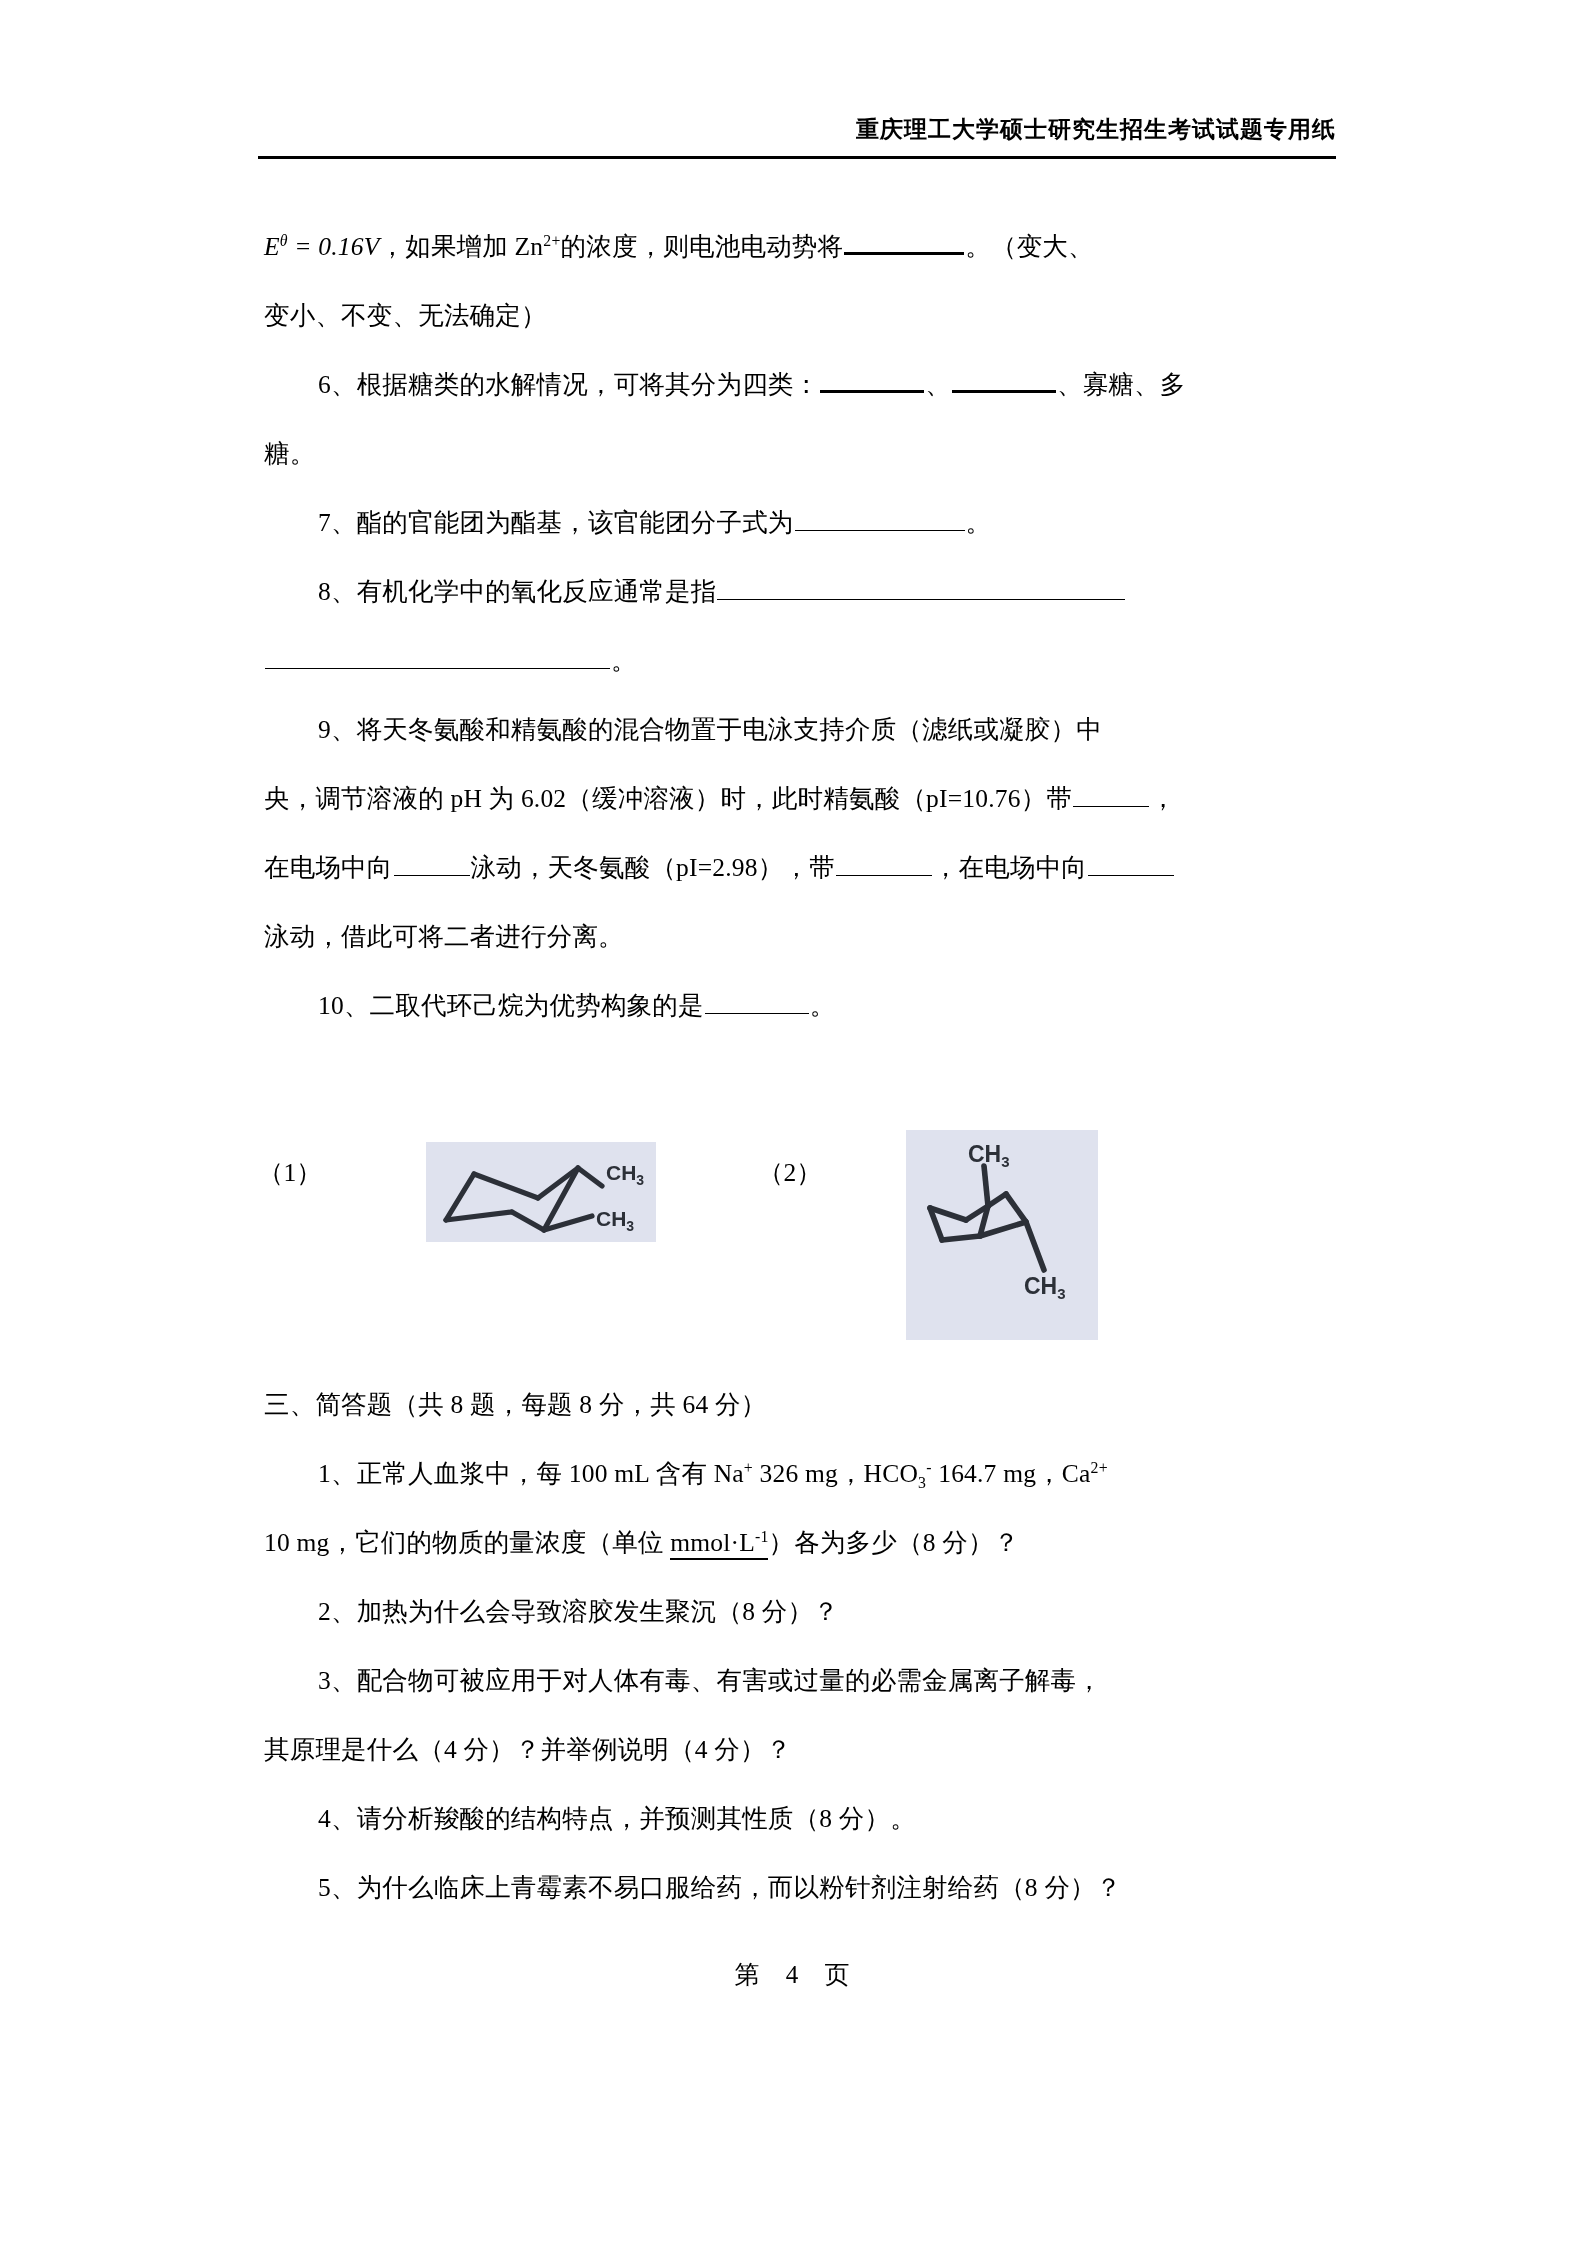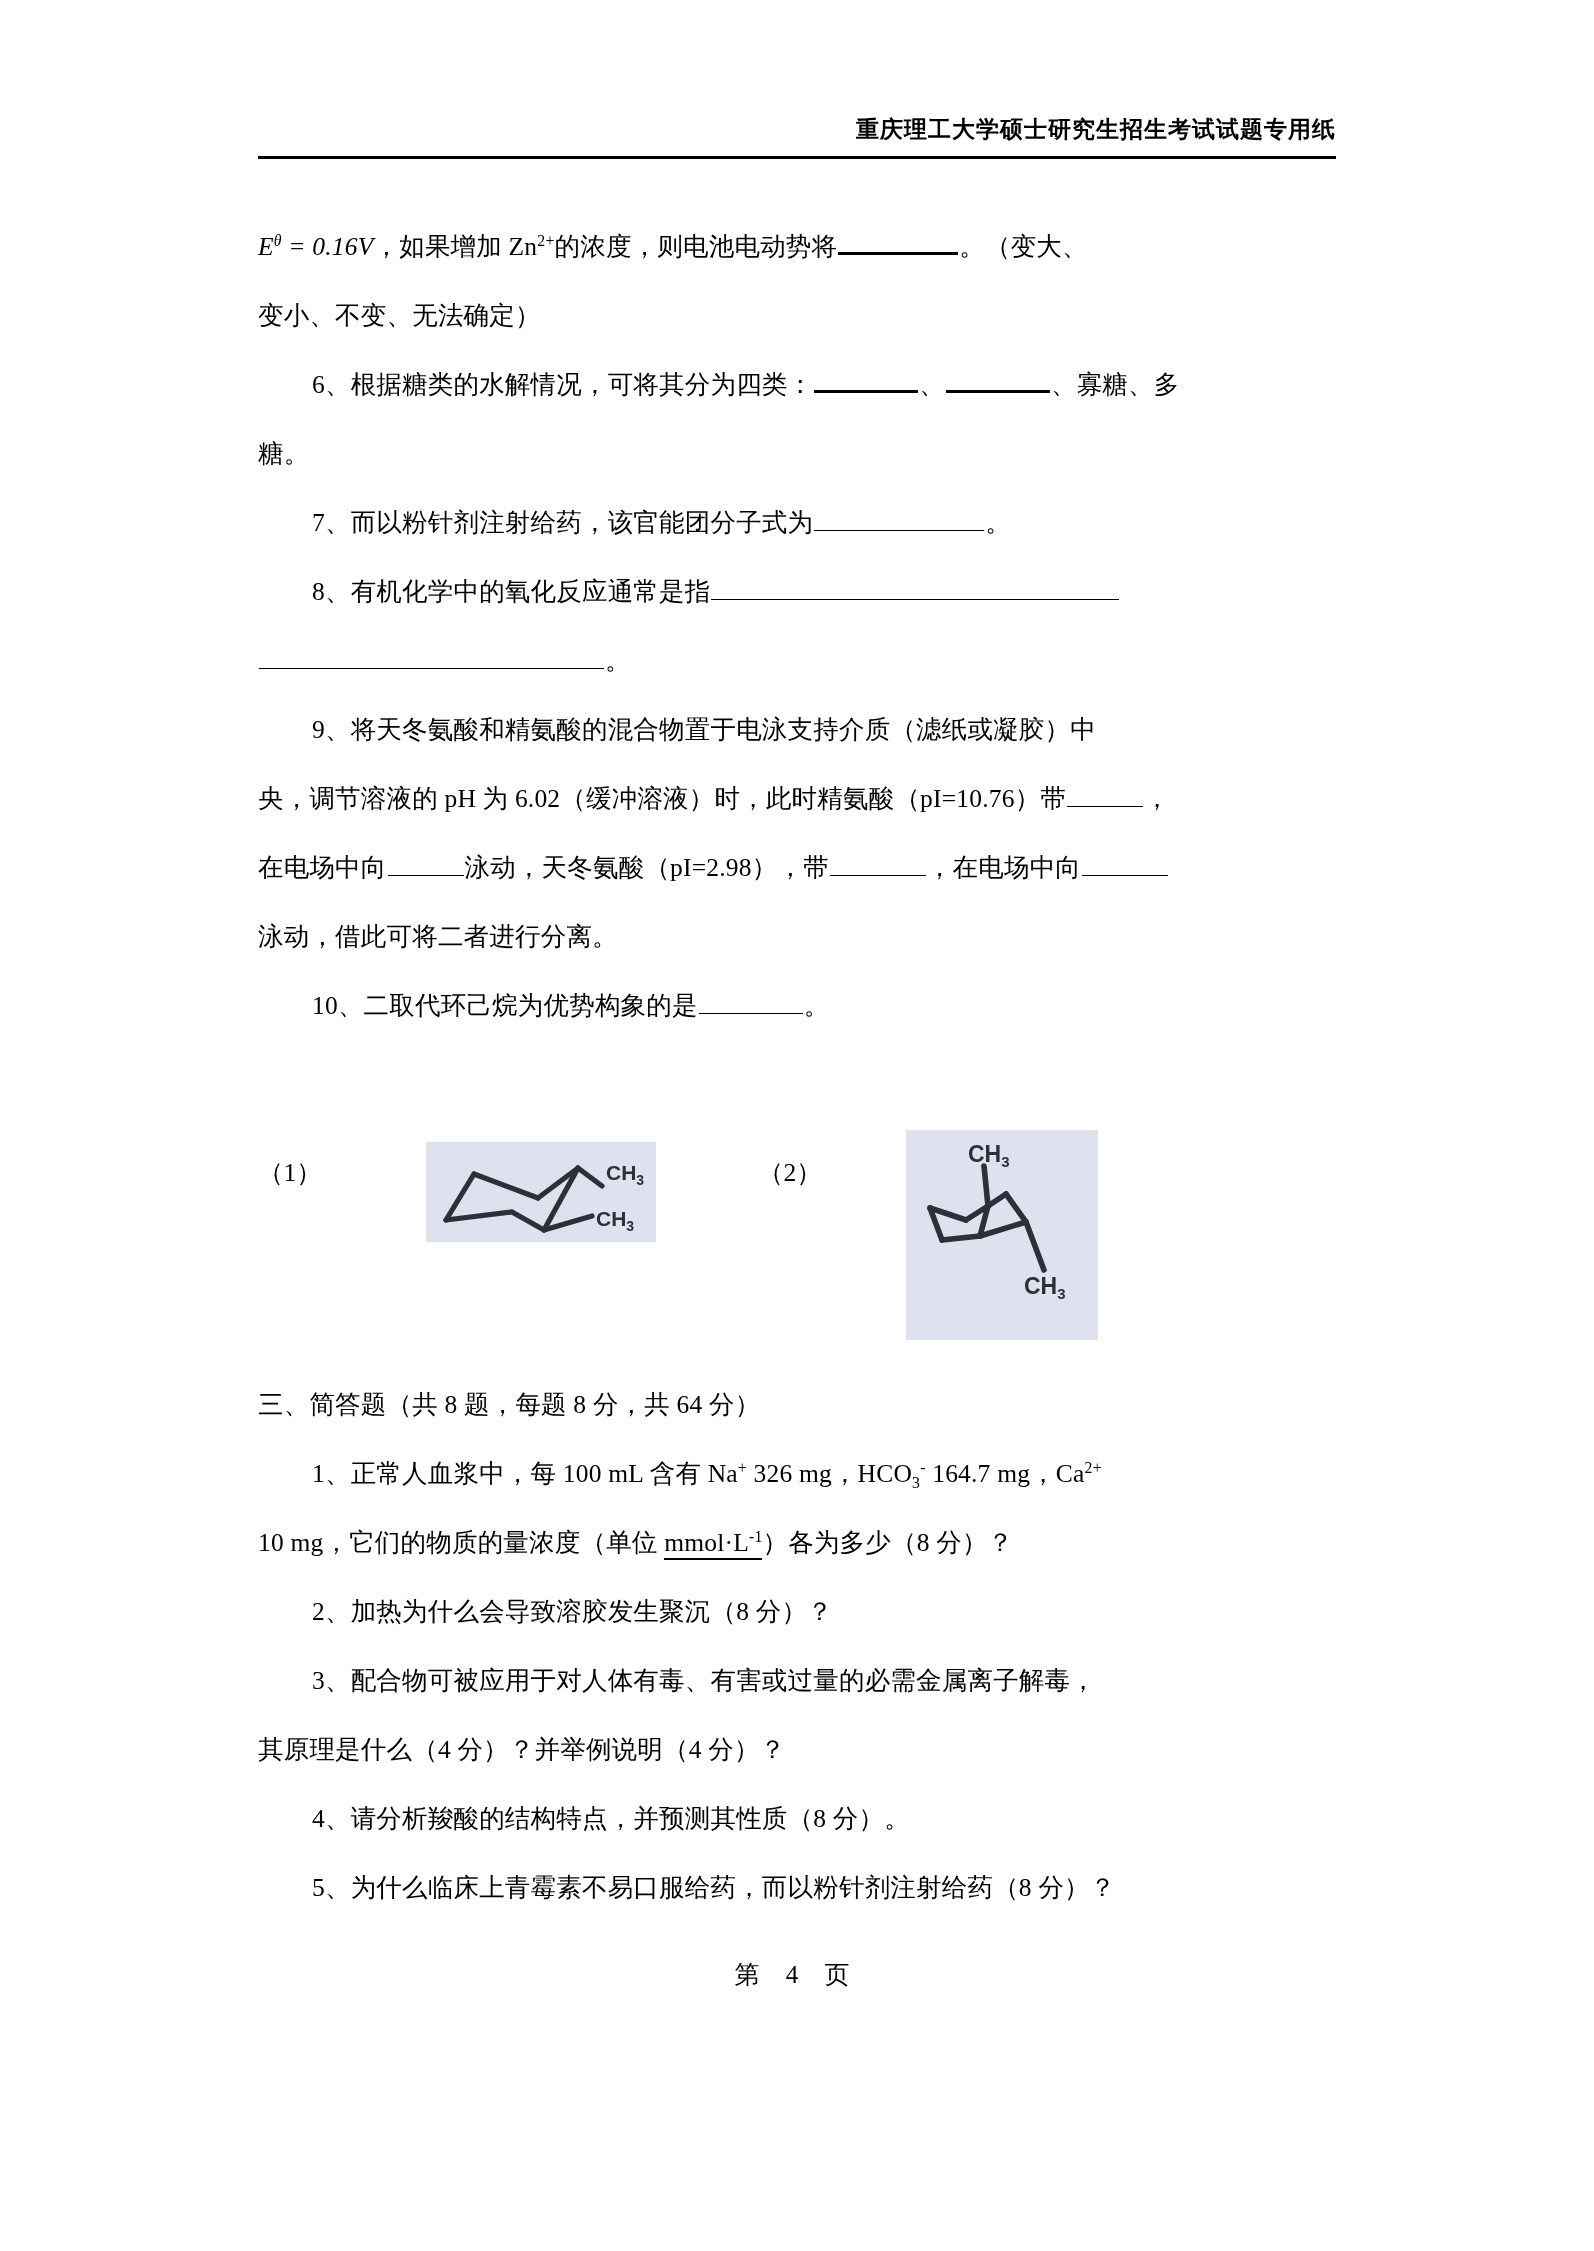--- a/index.html
+++ b/index.html
@@ -55,20 +55,21 @@
     left: 258px;
     top: 212px;
     width: 1082px;
   }
 
   .line {
     font-size: 25.5px;
     line-height: 69px;
     white-space: nowrap;
     letter-spacing: 0.2px;
+    margin-left: 6px;
   }
 
   .indent { padding-left: 54px; }
 
   
   .blank {
     display: inline-block;
     border-bottom: 2px solid #000;
     vertical-align: baseline;
     height: 1.05em;
@@ -141,21 +142,21 @@
       <span class="math-italic">E</span><sup class="math-italic">θ</sup><span class="math-italic"> = 0.16V</span><span>，如果增加 Zn</span><sup>2+</sup><span>的浓度，则电池电动势将</span><span class="blank thick b-120"></span><span>。（变大、</span>
     </div>
     <div class="line">变小、不变、无法确定）</div>
 
     <div class="line indent">
       <span>6、</span><span>根据糖类的水解情况，可将其分为四类：</span><span class="blank thick b-104"></span><span>、</span><span class="blank thick b-104"></span><span>、寡糖、多</span>
     </div>
     <div class="line">糖。</div>
 
     <div class="line indent">
-      <span>7、</span><span>而以粉针剂注射给药，该官能团分子式为</span><span class="blank thin b-170"></span><span>。</span>
+      <span>7、</span><span>酯的官能团为酯基，该官能团分子式为</span><span class="blank thin b-170"></span><span>。</span>
     </div>
 
     <div class="line indent">
       <span>8、</span><span>有机化学中的氧化反应通常是指</span><span class="blank thin b-408"></span>
     </div>
     <div class="line">
       <span class="blank thin b-345"></span><span>。</span>
     </div>
 
     <div class="line indent">

